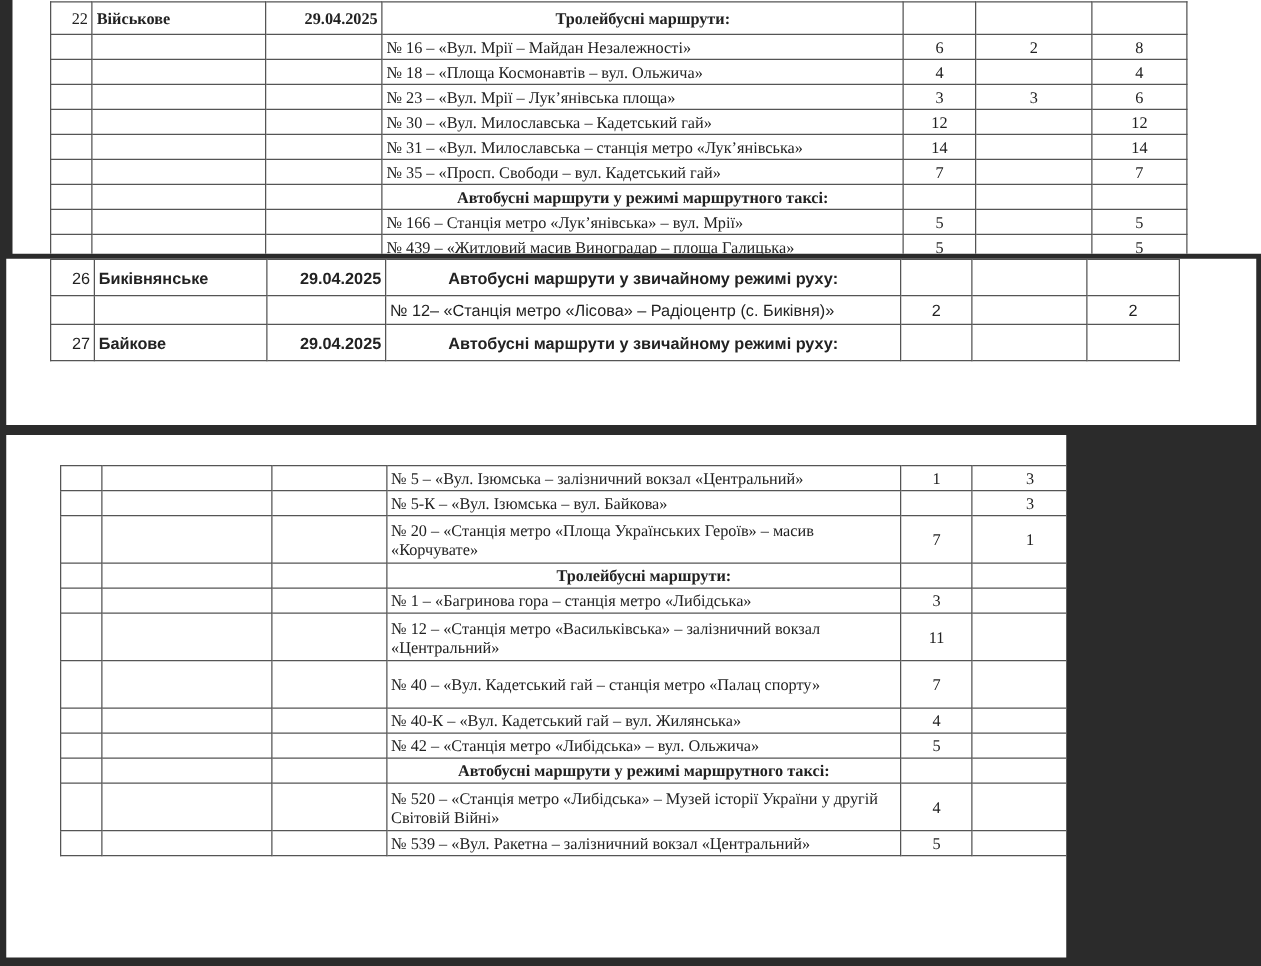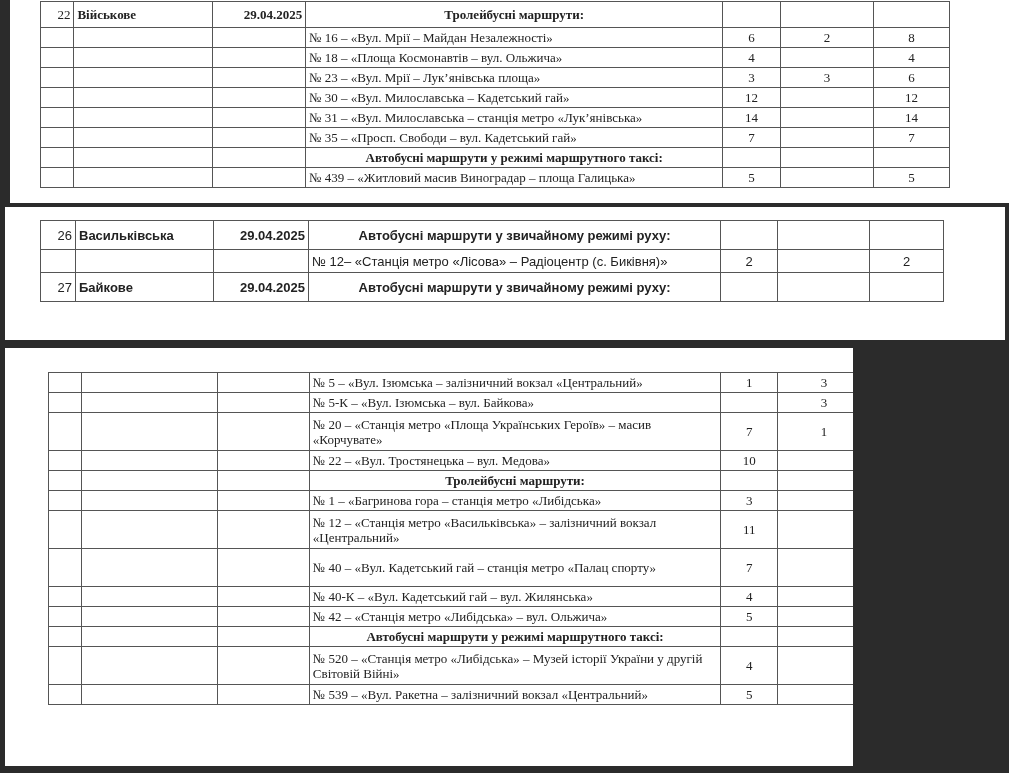--- a/index.html
+++ b/index.html
@@ -99,44 +99,53 @@
           <td class="bold idx"></td>
           <td class="hdr">Автобусні маршрути у режимі маршрутного таксі:</td>
           <td class="num"></td>
           <td class="num"></td>
           <td class="num"></td>
         </tr>
         <tr style="height: 20px;">
           <td class="idx"></td>
           <td class="bold"></td>
           <td class="bold idx"></td>
+          <td class="">№ 166 – Станція метро «Лук’янівська» – вул. Мрії»</td>
+          <td class="num">5</td>
+          <td class="num"></td>
+          <td class="num">5</td>
+        </tr>
+        <tr style="height: 20px;">
+          <td class="idx"></td>
+          <td class="bold"></td>
+          <td class="bold idx"></td>
           <td class="">№ 439 – «Житловий масив Виноградар – площа Галицька»</td>
           <td class="num">5</td>
           <td class="num"></td>
           <td class="num">5</td>
         </tr>
       </tbody>
   </table>
 </div>
 
 <div class="sheet" style="left:5px;top:207px;width:1000px;height:133px;">
-  <table style="left:35px;top:0;width:903px;margin-top:13px;">
+  <table style="left:35px;top:0;width:903px;">
     <colgroup>
         <col style="width:35px">
         <col style="width:138px">
         <col style="width:95px">
         <col style="width:412px">
         <col style="width:57px">
         <col style="width:92px">
         <col style="width:74px">
       </colgroup>
     <tbody id="s2">
         <tr style="height: 29px;">
           <td class="idx narrow">26</td>
-          <td class="bold narrow">Васильківська</td>
+          <td class="bold narrow">Биківнянське</td>
           <td class="bold idx narrow">29.04.2025</td>
           <td class="hdr narrow">Автобусні маршрути у звичайному режимі руху:</td>
           <td class="num narrow"></td>
           <td class="num narrow"></td>
           <td class="num narrow"></td>
         </tr>
         <tr style="height: 23px;">
           <td class="idx narrow"></td>
           <td class="bold narrow"></td>
           <td class="bold idx narrow"></td>
@@ -194,29 +203,20 @@
           <td class="bold idx"></td>
           <td class="">№ 20 – «Станція метро «Площа Українських Героїв» – масив «Корчувате»</td>
           <td class="num">7</td>
           <td class="num">1</td>
           <td class="num">8</td>
         </tr>
         <tr style="height: 20px;">
           <td class="idx"></td>
           <td class="bold"></td>
           <td class="bold idx"></td>
-          <td class="">№ 22 – «Вул. Тростянецька – вул. Медова»</td>
-          <td class="num">10</td>
-          <td class="num"></td>
-          <td class="num">10</td>
-        </tr>
-        <tr style="height: 20px;">
-          <td class="idx"></td>
-          <td class="bold"></td>
-          <td class="bold idx"></td>
           <td class="hdr">Тролейбусні маршрути:</td>
           <td class="num"></td>
           <td class="num"></td>
           <td class="num"></td>
         </tr>
         <tr style="height: 20px;">
           <td class="idx"></td>
           <td class="bold"></td>
           <td class="bold idx"></td>
           <td class="">№ 1 – «Багринова гора – станція метро «Либідська»</td>

